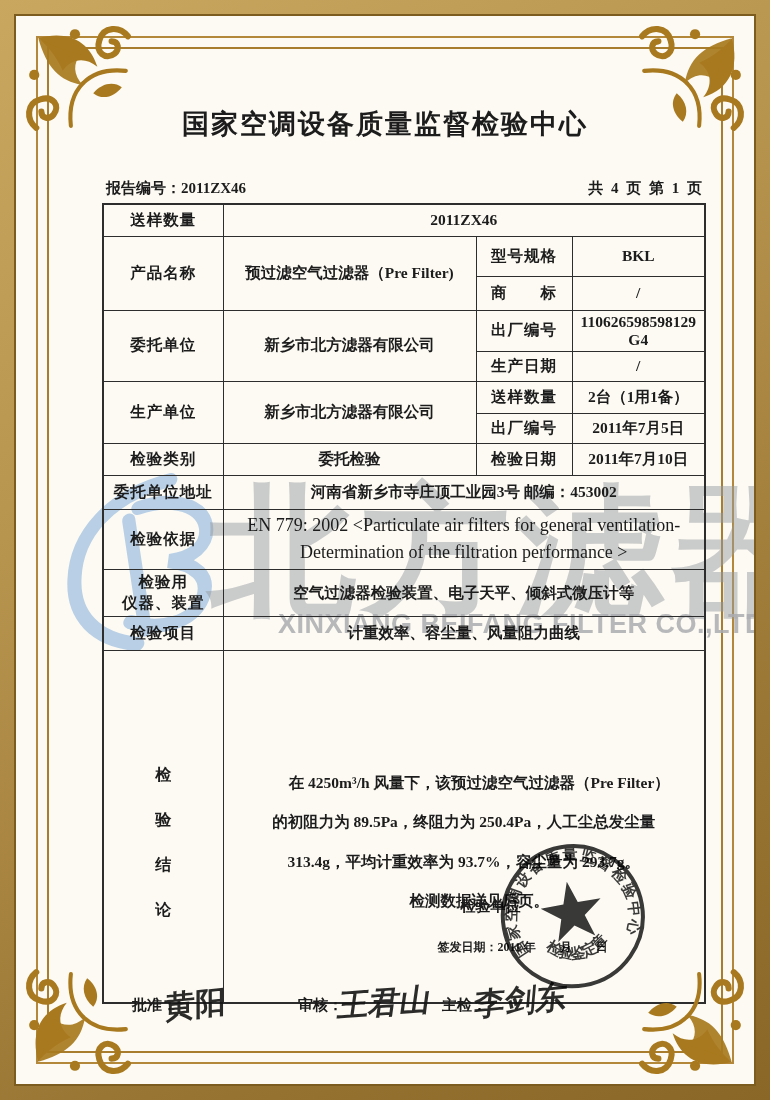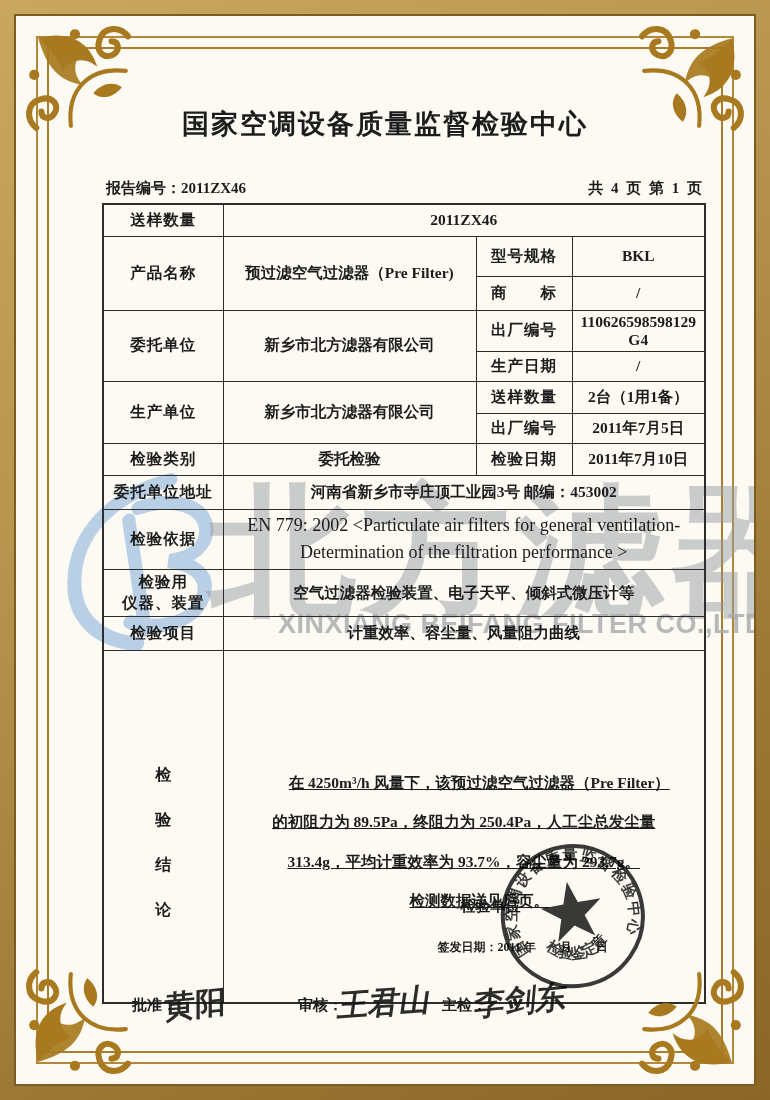--- a/index.html
+++ b/index.html
@@ -54,21 +54,21 @@
   table.rep{
     position:absolute;left:86px;top:187px;width:604px;
     border-collapse:collapse;table-layout:fixed;
     border:2px solid #2d2d2d;font-size:15.5px;
   }
   table.rep td{border:1.5px solid #2d2d2d;padding:2px 4px;text-align:center;vertical-align:middle;background:transparent;}
   td.lbl{font-weight:600;letter-spacing:1px;}
   td.val{font-weight:600;}
   td.val-left{text-align:left;padding-left:20px;font-weight:600;}
   td.en-val{font-weight:normal;font-size:18px;line-height:1.55;padding:4px 10px;}
-  td.concl{position:relative;vertical-align:top;text-align:left;padding:0;text-decoration:underline;}
+  td.concl{position:relative;vertical-align:top;text-align:left;padding:0;}
   .concl-label{
     display:flex;flex-direction:column;align-items:center;
     padding-top:112px;gap:24px;font-weight:600;font-size:16px;
   }
   .concl-body{padding:30px 24px 0 24px;font-size:15.5px;font-weight:600;line-height:2.55;}
   .concl-body p{margin:0;text-indent:2em;}
   .unit-line{position:absolute;left:237px;top:246px;font-size:15px;font-weight:600;z-index:1;}
   .issue-line{position:absolute;left:214px;top:288px;font-size:12px;font-weight:600;z-index:1;white-space:pre;}
   .seal{position:absolute;left:262px;top:178px;width:176px;height:176px;z-index:3;transform:rotate(-10deg);opacity:.88;mix-blend-mode:multiply;}
 

